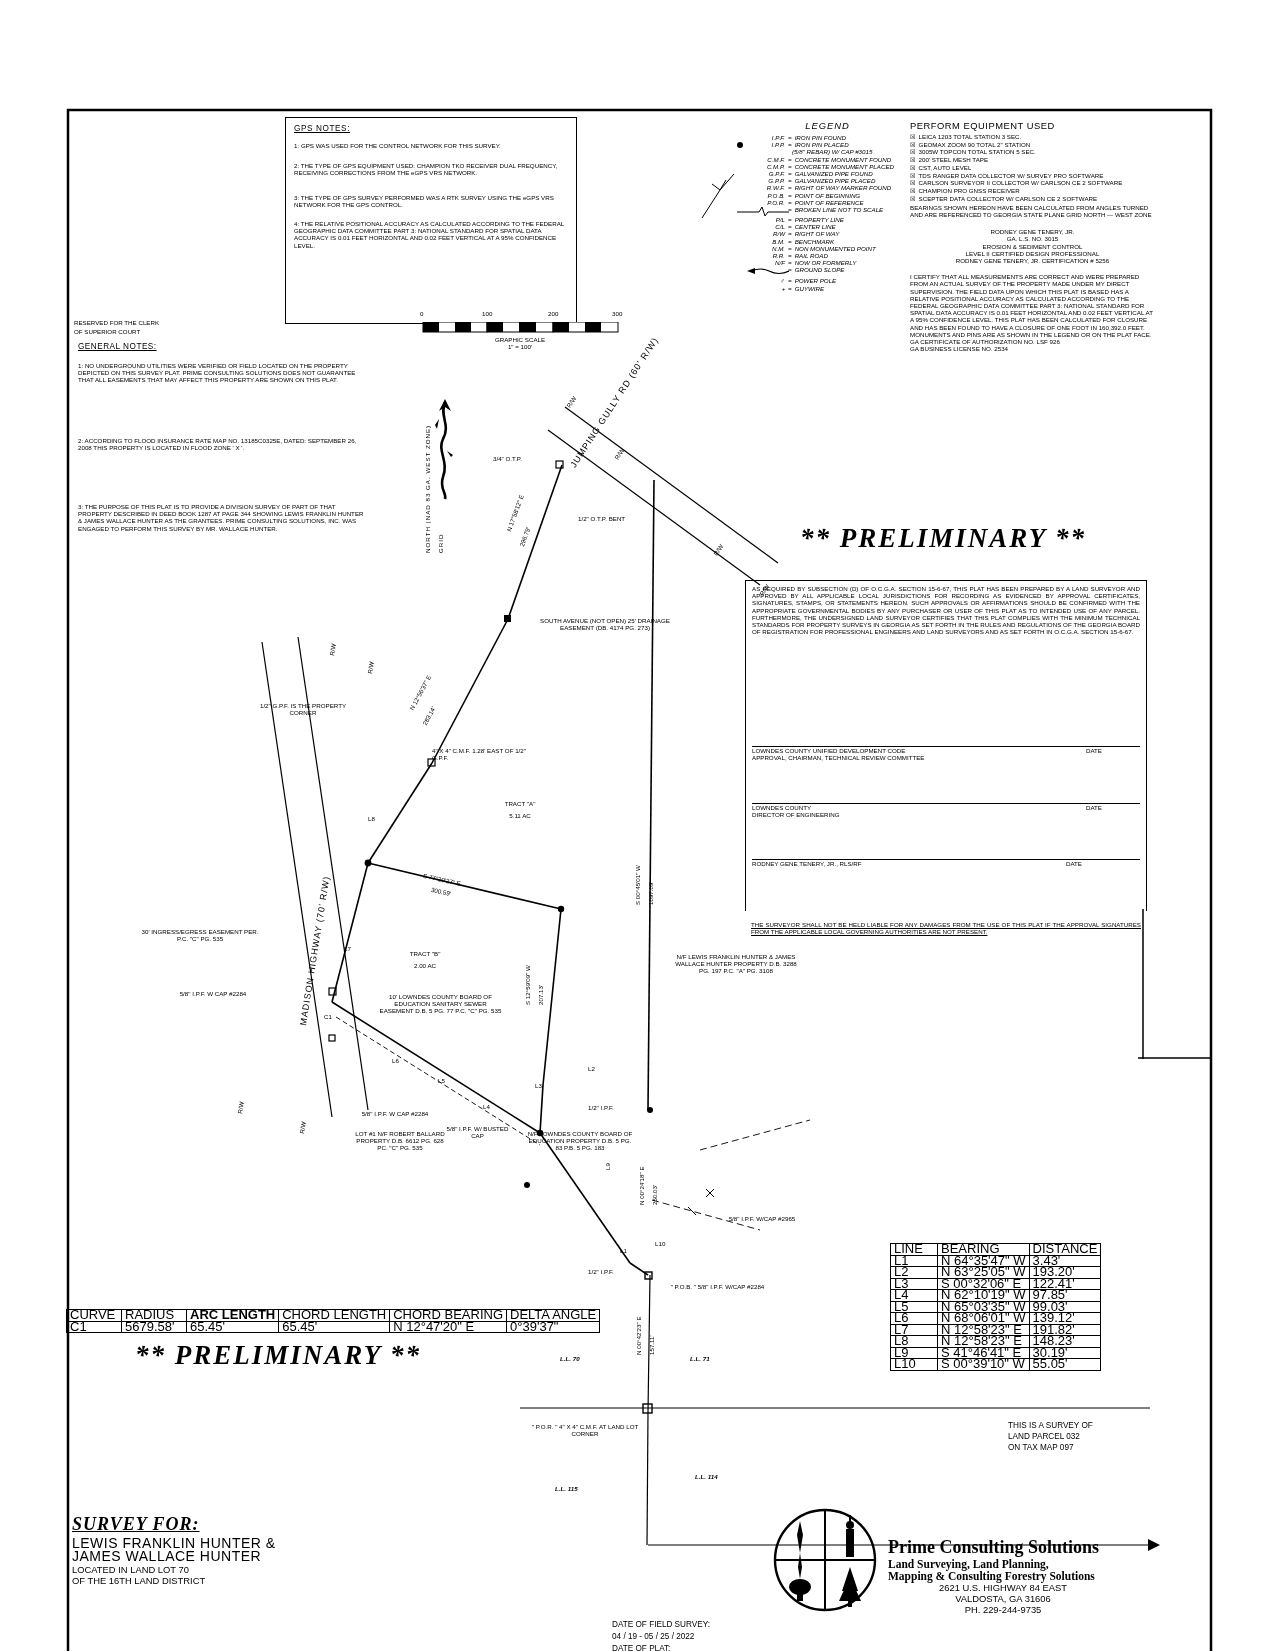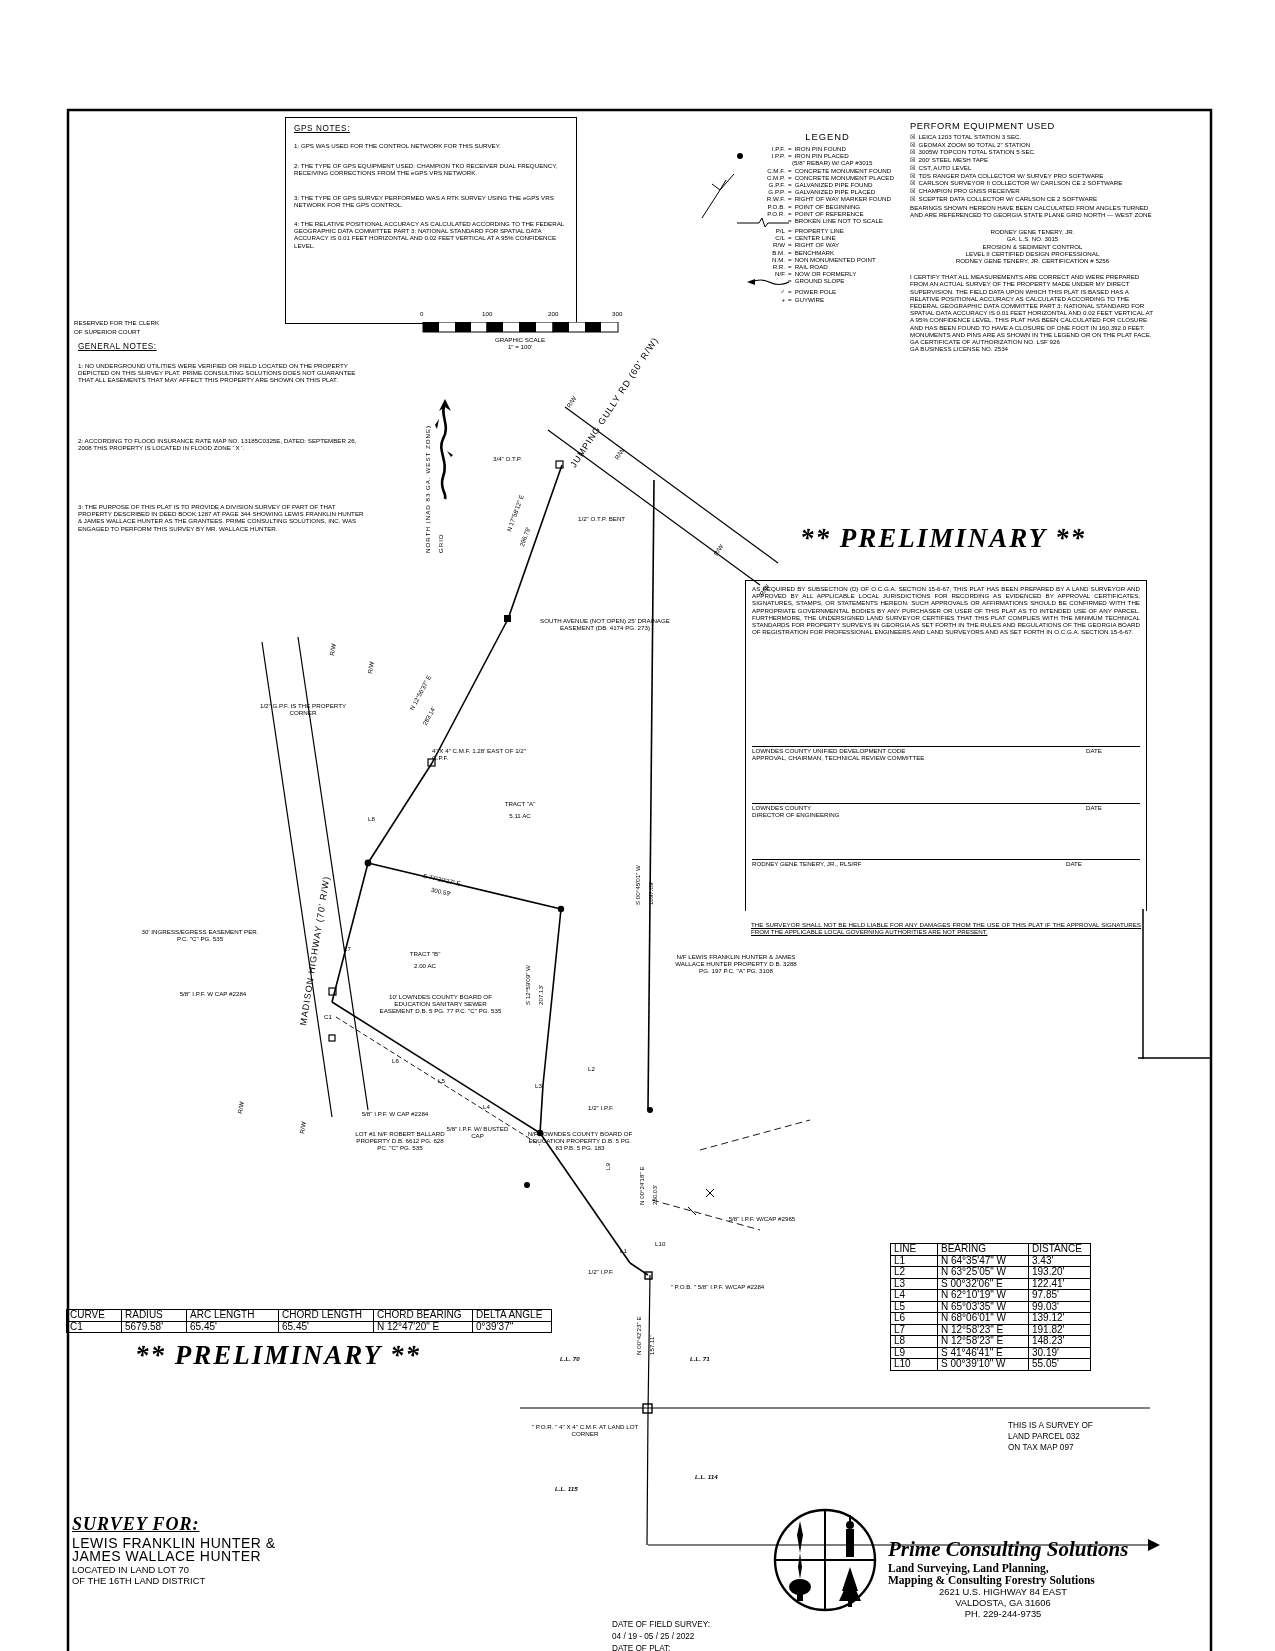--- a/index.html
+++ b/index.html
@@ -8,21 +8,21 @@
   .abs{position:absolute;}
   .bdr{border:1.5px solid #000;}
   .u{text-decoration:underline;}
   .ctr{text-align:center;}
   .tiny{font-size:6.2px;line-height:7.2px;}
   .sm{font-size:8.2px;line-height:9.6px;}
   .md{font-size:9.4px;line-height:11px;}
   .lg{font-size:11px;line-height:13px;}
   svg{display:block;}
   .prelim{font-family:"Liberation Serif",serif;font-weight:bold;font-style:italic;letter-spacing:2px;}
-  table.tbl{border-collapse:collapse;font-size:10px;}
+  table.tbl{border-collapse:collapse;font-size:13px;}
   table.tbl td,table.tbl th{border:1px solid #000;padding:0px 3px;font-weight:normal;text-align:left;white-space:nowrap;line-height:10.5px;}
   .sigline{border-top:1.3px solid #000;}
   .logo-name{font-family:"Liberation Serif",serif;font-weight:bold;}
 </style>
 </head>
 <body>
 
 <div class="sheet">
 
   <svg class="abs" style="left:0;top:0" width="1275" height="1651">
@@ -38,21 +38,21 @@
   </div>
 
   <div class="abs tiny" style="left:74px;top:294px;width:200px;">RESERVED FOR THE CLERK</div>
   <div class="abs tiny" style="left:74px;top:303px;width:200px;">OF SUPERIOR COURT</div>
 
   <div class="abs u sm" style="left:78px;top:317px;letter-spacing:.5px;">GENERAL NOTES:</div>
   <div class="abs tiny" style="left:78px;top:337px;width:290px;">1: NO UNDERGROUND UTILITIES WERE VERIFIED OR FIELD LOCATED ON THE PROPERTY DEPICTED ON THIS SURVEY PLAT. PRIME CONSULTING SOLUTIONS DOES NOT GUARANTEE THAT ALL EASEMENTS THAT MAY AFFECT THIS PROPERTY ARE SHOWN ON THIS PLAT.</div>
   <div class="abs tiny" style="left:78px;top:412px;width:290px;">2: ACCORDING TO FLOOD INSURANCE RATE MAP NO. 13185C0325E, DATED: SEPTEMBER 26, 2008 THIS PROPERTY IS LOCATED IN FLOOD ZONE ' X '.</div>
   <div class="abs tiny" style="left:78px;top:478px;width:290px;">3: THE PURPOSE OF THIS PLAT IS TO PROVIDE A DIVISION SURVEY OF PART OF THAT PROPERTY DESCRIBED IN DEED BOOK 1287 AT PAGE 344 SHOWING LEWIS FRANKLIN HUNTER &amp; JAMES WALLACE HUNTER AS THE GRANTEES. PRIME CONSULTING SOLUTIONS, INC. WAS ENGAGED TO PERFORM THIS SURVEY BY MR. WALLACE HUNTER.</div>
 
-  <div class="abs" style="left:745px;top:106px;width:165px;">
+  <div class="abs" style="left:745px;top:95px;width:165px;font-style:italic;">
     <div class="ctr md" style="letter-spacing:1px;">LEGEND</div>
     <div style="margin-top:3px;">
       <div style="display:flex;">
         <span class="tiny" style="width:40px;text-align:right;">I.P.F.</span>
         <span class="tiny" style="margin:0 3px;">=</span>
         <span class="tiny">IRON PIN FOUND</span>
       </div>
       <div style="display:flex;position:relative;">
         <span class="abs" style="left:-8px;top:1px;width:6px;height:6px;border-radius:50%;background:#000;"></span>
         <span class="tiny" style="width:40px;text-align:right;">I.P.P.</span>
@@ -426,21 +426,21 @@
   <div class="abs tiny" style="left:588px;top:1040px;">L2</div>
   <div class="abs tiny" style="left:620px;top:1222px;">L1</div>
   <div class="abs tiny" style="left:655px;top:1215px;">L10</div>
   <div class="abs tiny" style="left:604px;top:1145px;transform:rotate(-90deg);transform-origin:left top;">L9</div>
 
   <table class="abs tbl" style="left:66px;top:1284px;">
     <thead>
       <tr>
         <th style="width:48px;">CURVE</th>
         <th style="width:58px;">RADIUS</th>
-        <th style="width:85px;">ARC LENGTH</th>
+        <th style="width:85px;font-weight:bold;">ARC LENGTH</th>
         <th style="width:88px;">CHORD LENGTH</th>
         <th style="width:92px;">CHORD BEARING</th>
         <th style="width:72px;">DELTA ANGLE</th>
       </tr>
     </thead>
     <tbody>
       <tr>
         <td>C1</td>
         <td>5679.58'</td>
         <td>65.45'</td>
@@ -546,21 +546,21 @@
     <rect x="79" y="10" width="2" height="12" fill="#000"></rect>
 
     <ellipse cx="30" cy="82" rx="11" ry="8" fill="#000"></ellipse>
     <rect x="27" y="82" width="6" height="14" fill="#000"></rect>
 
     <path d="M80 62 L88 86 L72 86 Z" fill="#000"></path>
     <path d="M80 72 L91 96 L69 96 Z" fill="#000"></path>
     <rect x="78" y="94" width="4" height="8" fill="#000"></rect>
   </svg>
   <div class="abs" style="left:888px;top:1512px;">
-    <div class="logo-name" style="font-size:21px;letter-spacing:0px;font-style:italic;">Prime Consulting Solutions</div>
+    <div class="logo-name" style="font-size:18px;letter-spacing:0px;">Prime Consulting Solutions</div>
     <div style="font-family:'Liberation Serif',serif;font-weight:bold;font-size:11.5px;">Land Surveying, Land Planning,</div>
     <div style="font-family:'Liberation Serif',serif;font-weight:bold;font-size:11.5px;">Mapping &amp; Consulting Forestry Solutions</div>
     <div class="ctr md" style="width:230px;">2621 U.S. HIGHWAY 84 EAST</div>
     <div class="ctr md" style="width:230px;">VALDOSTA, GA 31606</div>
     <div class="ctr md" style="width:230px;">PH. 229-244-9735</div>
   </div>
 
 </div>
 
 </body></html>

